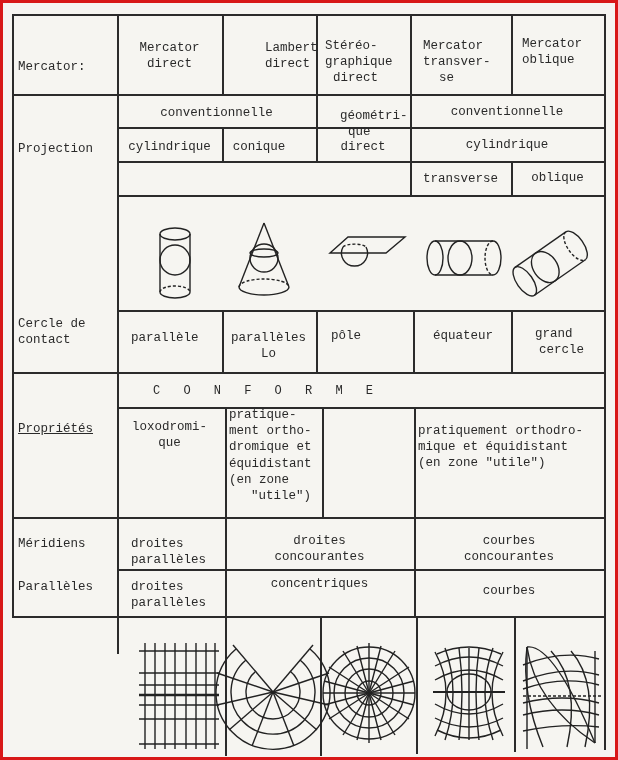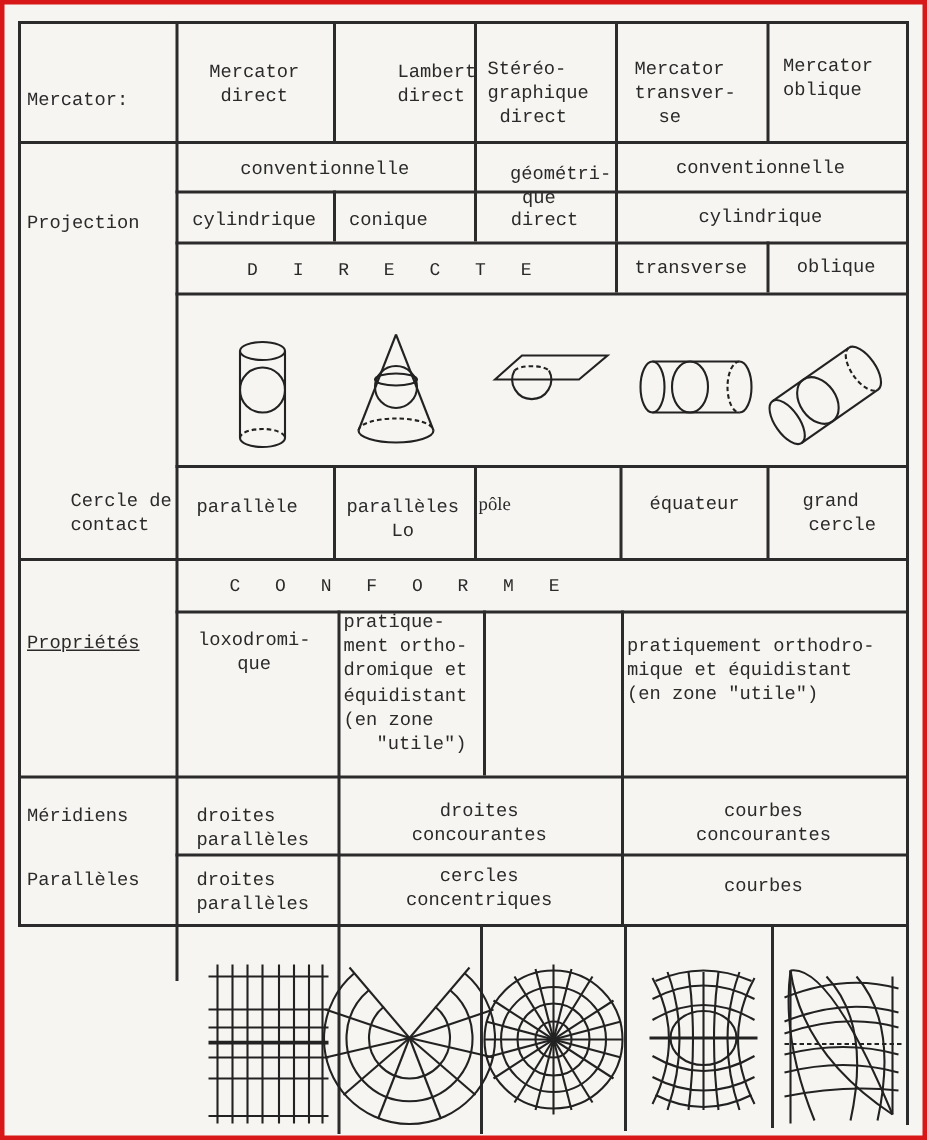--- a/index.html
+++ b/index.html
@@ -53,21 +53,21 @@
   <div class="ln v" style="left:319px;top:404px;height:110px;"></div>
   <div class="ln v" style="left:411px;top:404px;height:209px;"></div>
 
   <div class="ln v" style="left:222px;top:613px;height:140px;"></div>
   <div class="ln v" style="left:317px;top:613px;height:140px;"></div>
   <div class="ln v" style="left:413px;top:613px;height:138px;"></div>
   <div class="ln v" style="left:511px;top:613px;height:136px;"></div>
 
   <div class="c" style="left:15px;top:56px;">Mercator:</div>
   <div class="c" style="left:15px;top:138px;">Projection</div>
-  <div class="c" style="left:15px;top:323px;margin-left:29px;">
+  <div class="c" style="left:15px;top:313px;">
     <div>Cercle de</div>
     <div>contact</div>
   </div>
   <div class="c" style="left:15px;top:418px;text-decoration:underline;">Propriétés</div>
   <div class="c" style="left:15px;top:533px;text-align:right;">Méridiens</div>
   <div class="c" style="left:15px;top:576px;">Parallèles</div>
 
   <div class="c ctr" style="left:114px;top:37px;width:105px;">
     <div>Mercator</div>
     <div>direct</div>
@@ -96,21 +96,20 @@
     <div>géométri-</div>
     <div style="padding-left:8px">que</div>
   </div>
   <div class="c ctr" style="left:407px;top:101px;width:194px;">conventionnelle</div>
 
   <div class="c ctr" style="left:114px;top:136px;width:105px;">cylindrique</div>
   <div class="c ctr" style="left:219px;top:136px;width:74px;">conique</div>
   <div class="c ctr" style="left:313px;top:136px;width:94px;">direct</div>
   <div class="c ctr" style="left:407px;top:134px;width:194px;">cylindrique</div>
 
-  <div class="c ctr sp" style="left:114px;top:169px;width:293px;font-size:12px;">D I R E C T E</div>
   <div class="c ctr" style="left:407px;top:168px;width:101px;">transverse</div>
   <div class="c ctr" style="left:508px;top:167px;width:93px;">oblique</div>
 
   <svg style="left:155px;top:224px;" width="40" height="75">
     <ellipse cx="17" cy="7" rx="15" ry="6"></ellipse>
     <line x1="2" y1="7" x2="2" y2="65"></line>
       <line x1="32" y1="7" x2="32" y2="65"></line>
     <circle cx="17" cy="33" r="15"></circle>
     <path d="M2 65 A15 6 0 0 0 32 65"></path>
       <path class="dash" d="M2 65 A15 6 0 0 1 32 65"></path>
@@ -145,21 +144,21 @@
         <path class="dash" d="M70 18 A8 17 0 0 0 70 52"></path>
       <ellipse cx="33" cy="35" rx="12" ry="17"></ellipse>
     </g>
   </svg>
 
   <div class="c" style="left:128px;top:327px;">parallèle</div>
   <div class="c ctr" style="left:228px;top:327px;">
     <div>parallèles</div>
     <div>Lo</div>
   </div>
-  <div class="c" style="left:316px;top:325px;font-family:Liberation Serif, serif;">pôle</div>
+  <div class="c" style="left:328px;top:325px;">pôle</div>
   <div class="c" style="left:430px;top:325px;">équateur</div>
   <div class="c" style="left:524px;top:323px;font-family:Liberation Mono, monospace;">
     <div style="padding-left:8px">grand</div>
     <div style="padding-left:12px">cercle</div>
   </div>
 
   <div class="c ctr sp" style="left:114px;top:380px;width:300px;font-size:12px;">C O N F O R M E</div>
 
   <div class="c ctr" style="left:114px;top:416px;width:105px;">
     <div>loxodromi-</div>
@@ -190,21 +189,20 @@
   <div class="c ctr" style="left:411px;top:530px;width:190px;">
     <div>courbes</div>
     <div>concourantes</div>
   </div>
 
   <div class="c" style="left:128px;top:576px;">
     <div>droites</div>
     <div>parallèles</div>
   </div>
   <div class="c ctr" style="left:222px;top:573px;width:189px;">
-    <div>cercles</div>
     <div>concentriques</div>
   </div>
   <div class="c ctr" style="left:411px;top:580px;width:190px;">courbes</div>
 
   <svg style="left:136px;top:640px;" width="82" height="110">
     <line x1="0" y1="8" x2="80" y2="8"></line>
       <line x1="0" y1="30" x2="80" y2="30"></line>
     <line x1="0" y1="42" x2="80" y2="42"></line>
       <line x1="0" y1="52" x2="80" y2="52" style="stroke-width:2.5"></line>
     <line x1="0" y1="62" x2="80" y2="62"></line>

